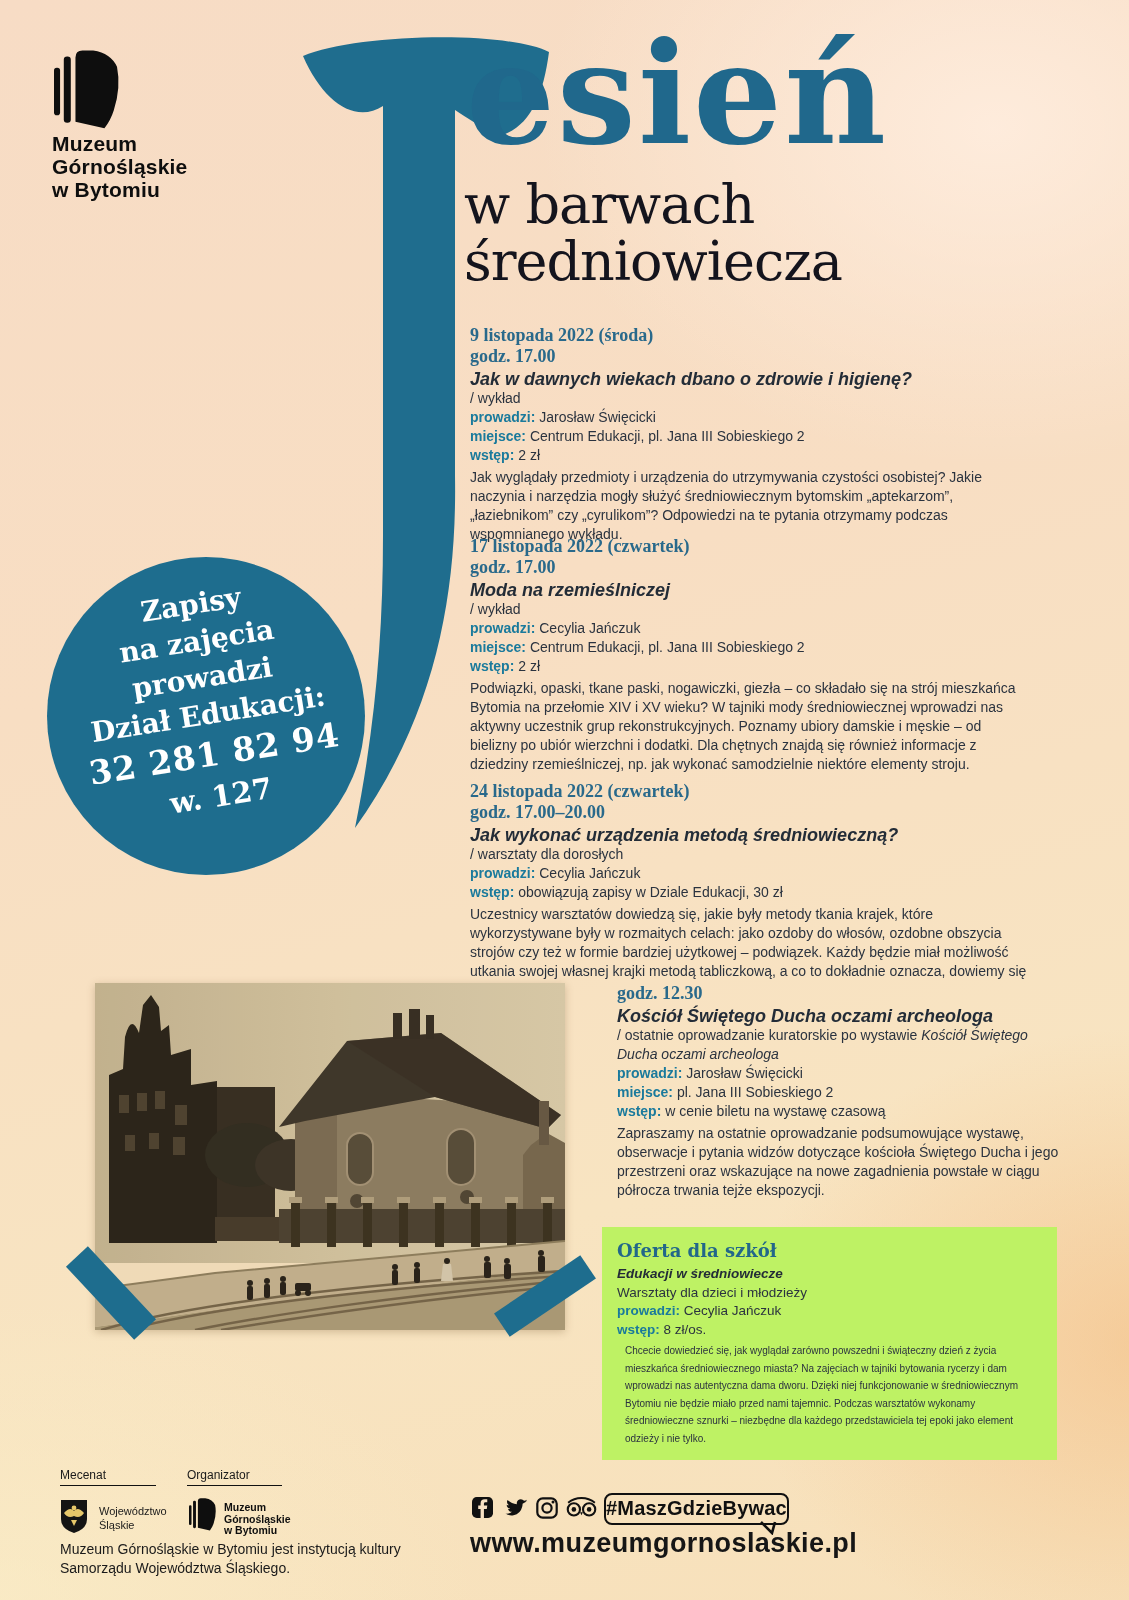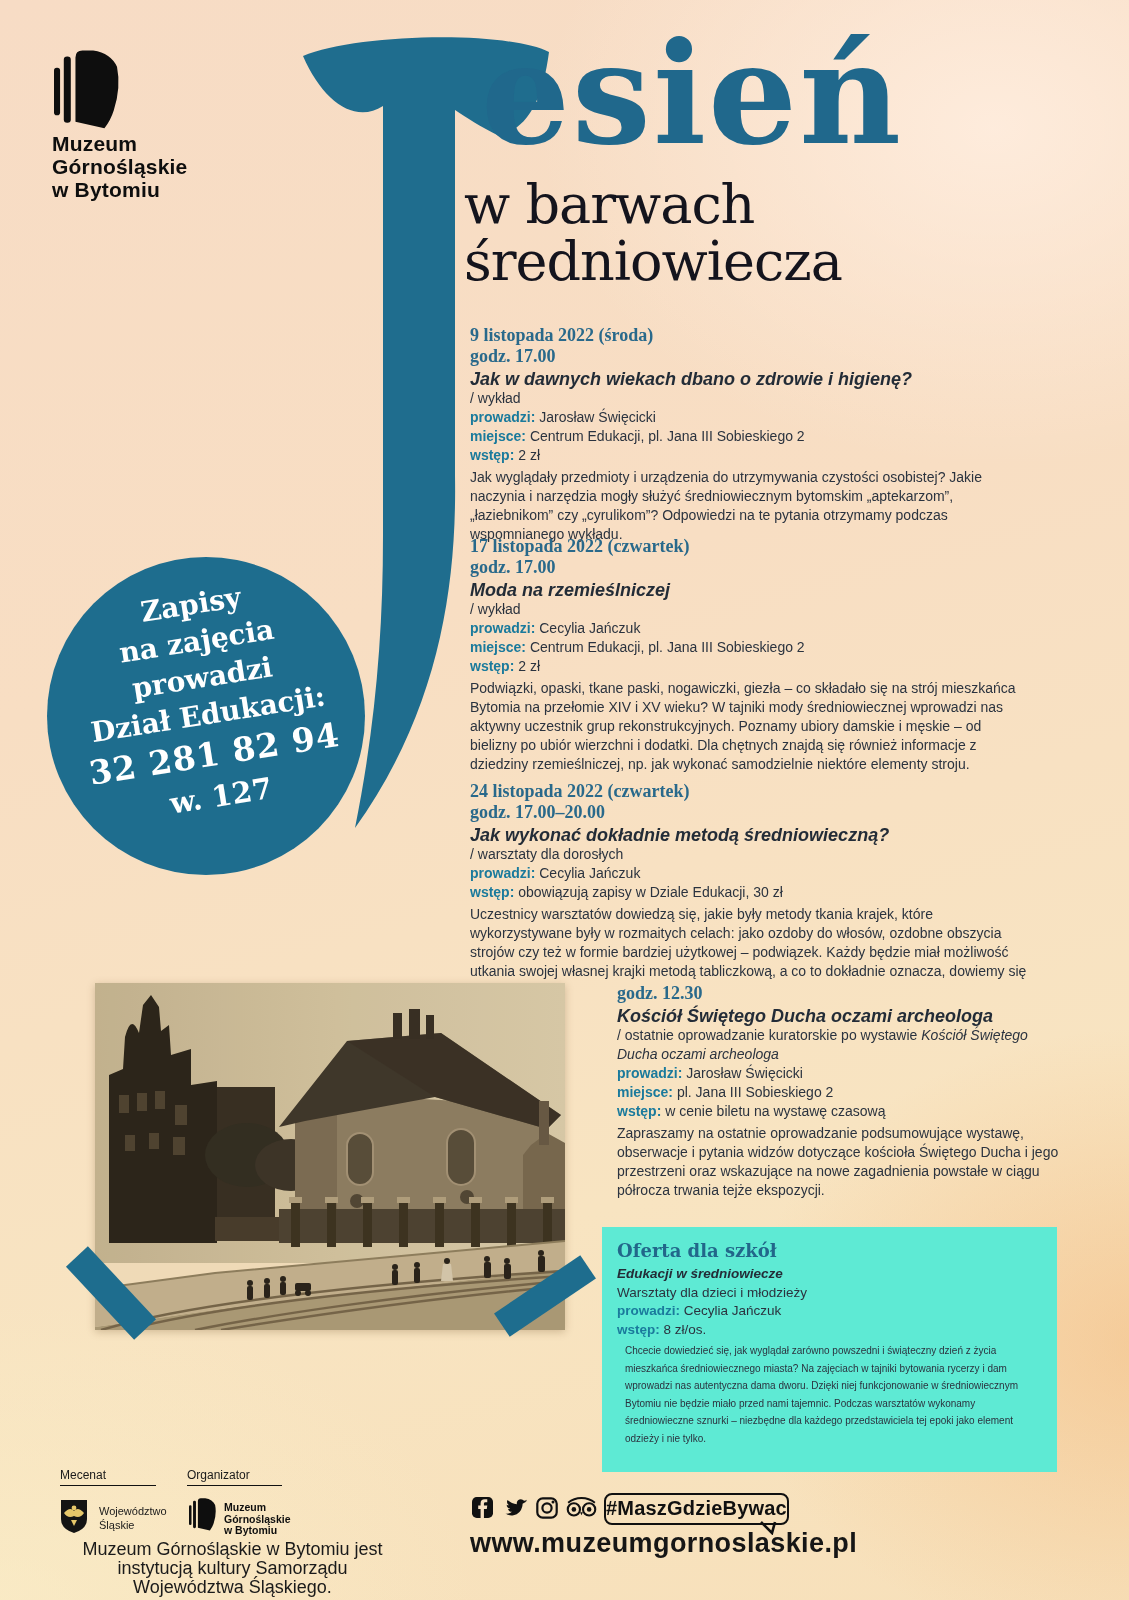--- a/index.html
+++ b/index.html
@@ -11,21 +11,21 @@
       radial-gradient(ellipse 800px 500px at 0% 100%, rgba(250,238,200,.65), rgba(250,238,200,0) 60%),
       linear-gradient(165deg,#f7dcc5 0%,#f8dec3 38%,#f8e4c1 72%,#f7e0ba 100%);}
   .abs{position:absolute;}
 
   
   .logo-text{left:52px;top:132px;font-weight:bold;font-size:21px;line-height:23px;color:#0e0e0e;letter-spacing:.2px;}
 
   
   .j-glyph{left:293px;top:36px;}
   .title-rest{left:466px;top:24px;font-family:"DejaVu Serif",serif;font-weight:bold;
-    font-size:140px;line-height:140px;color:#20688c;letter-spacing:2px;margin-left:15px;}
+    font-size:140px;line-height:140px;color:#20688c;letter-spacing:2px;}
   .title-sub{left:464px;top:176px;font-family:"DejaVu Serif",serif;font-weight:normal;
     font-size:54px;line-height:57px;color:#14141d;letter-spacing:-1px;}
 
   
   .bubble-circle{left:47px;top:557px;width:318px;height:318px;border-radius:50%;background:#1e6d8e;}
   .bubble-text{left:30px;top:585px;width:352px;transform:rotate(-9deg);text-align:center;color:#fff;
     font-family:"DejaVu Serif",serif;}
   .bubble-line{font-size:28px;line-height:37px;font-weight:bold;}
   .bubble-phone{font-size:33px;line-height:44px;font-weight:bold;letter-spacing:1px;}
   .bubble-ext{font-size:29px;line-height:40px;font-weight:bold;}
@@ -40,31 +40,31 @@
   .ev-desc{font-size:14px;line-height:19px;color:#2b333f;margin-top:3px;}
   .italic{font-style:italic;}
 
   
   .photo{left:95px;top:983px;width:470px;height:347px;box-shadow:0 2px 8px rgba(90,60,20,.25);}
   .ribbon{background:#1e6d8e;}
   .ribbon.left{left:61px;top:1278px;width:100px;height:30px;transform:rotate(47deg);}
   .ribbon.right{left:493px;top:1282px;width:104px;height:28px;transform:rotate(-34deg);}
 
   
-  .offer-box{left:602px;top:1227px;width:455px;background:#5eead4;padding:12px 16px 25px 15px;box-sizing:border-box;}
+  .offer-box{left:602px;top:1227px;width:455px;background:#bef264;padding:12px 16px 13px 15px;box-sizing:border-box;}
   .offer-heading{font-family:"DejaVu Serif",serif;font-weight:bold;font-size:18px;line-height:24px;color:#22678a;}
   .offer-title{font-weight:bold;font-style:italic;font-size:13.5px;line-height:18.5px;color:#232c37;margin-top:2px;}
   .offer-line{font-size:13.5px;line-height:18.5px;}
   .offer-desc{font-size:10px;line-height:17.5px;margin-top:3px;margin-left:8px;}
 
   
   .f-label{font-size:12px;color:#1a1a1a;padding-bottom:3px;border-bottom:1.6px solid #111;}
   .f-org{font-size:11px;line-height:14px;color:#1a1a1a;}
   .f-org-bold{font-weight:bold;font-size:10.5px;line-height:11.5px;color:#0e0e0e;}
-  .f-note{left:60px;top:1540px;width:345px;font-size:18px;line-height:19px;color:#1a1a1a;text-align:center;}
+  .f-note{left:60px;top:1540px;width:345px;font-size:14px;line-height:19px;color:#1a1a1a;}
   .hashtag{left:604px;top:1493px;border:2.6px solid #101010;border-radius:8px;padding:2px 0 3px;
     font-weight:bold;font-size:20px;color:#101010;letter-spacing:.2px;}
   .hashtag svg{position:absolute;right:9px;bottom:-12px;}
   .website{left:470px;top:1528px;font-weight:bold;font-size:27px;letter-spacing:.4px;color:#161616;}
   .soc{position:absolute;top:1497px;}
 </style>
 </head>
 <body>
 
 <div class="abs" style="left:54px;top:48px;">
@@ -127,21 +127,21 @@
   <div class="ev-line">/ wykład</div>
   <div class="ev-line"><span class="ev-label">prowadzi:</span> <span>Cecylia Jańczuk</span></div>
   <div class="ev-line"><span class="ev-label">miejsce:</span> <span>Centrum Edukacji, pl. Jana III Sobieskiego 2</span></div>
   <div class="ev-line"><span class="ev-label">wstęp:</span> <span>2 zł</span></div>
   <div class="ev-desc">Podwiązki, opaski, tkane paski, nogawiczki, giezła – co składało się na strój mieszkańca Bytomia na przełomie XIV i XV wieku? W tajniki mody średniowiecznej wprowadzi nas aktywny uczestnik grup rekonstrukcyjnych. Poznamy ubiory damskie i męskie – od bielizny po ubiór wierzchni i dodatki. Dla chętnych znajdą się również informacje z dziedziny rzemieślniczej, np. jak wykonać samodzielnie niektóre elementy stroju.</div>
 </div>
 
 <div class="abs event" style="top:781px;">
   <div class="ev-date">24 listopada 2022 (czwartek)</div>
   <div class="ev-date">godz. 17.00–20.00</div>
-  <div class="ev-title">Jak wykonać dokładnie metodą średniowieczną?</div>
+  <div class="ev-title">Jak wykonać urządzenia metodą średniowieczną?</div>
   <div class="ev-line">/ warsztaty dla dorosłych</div>
   <div class="ev-line"><span class="ev-label">prowadzi:</span> <span>Cecylia Jańczuk</span></div>
   <div class="ev-line"><span class="ev-label">wstęp:</span> <span>obowiązują zapisy w Dziale Edukacji, 30 zł</span></div>
   <div class="ev-desc">Uczestnicy warsztatów dowiedzą się, jakie były metody tkania krajek, które wykorzystywane były w rozmaitych celach: jako ozdoby do włosów, ozdobne obszycia strojów czy też w formie bardziej użytkowej – podwiązek. Każdy będzie miał możliwość utkania swojej własnej krajki metodą tabliczkową, a co to dokładnie oznacza, dowiemy się podczas zajęć.</div>
 </div>
 
 <div class="abs photo">
   <svg width="470" height="347" viewBox="0 0 470 347">
     <defs>
       <linearGradient id="sky" x1="0" y1="0" x2="1" y2="0">

